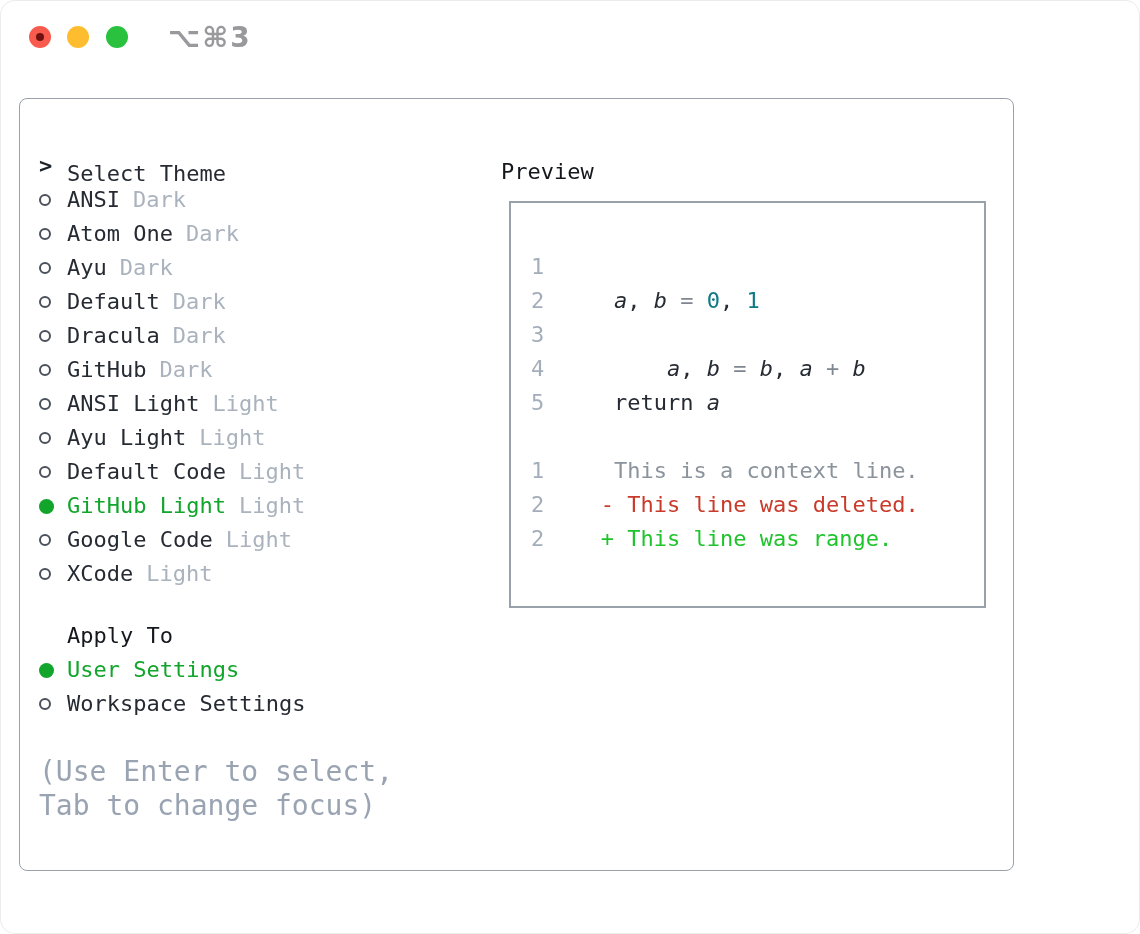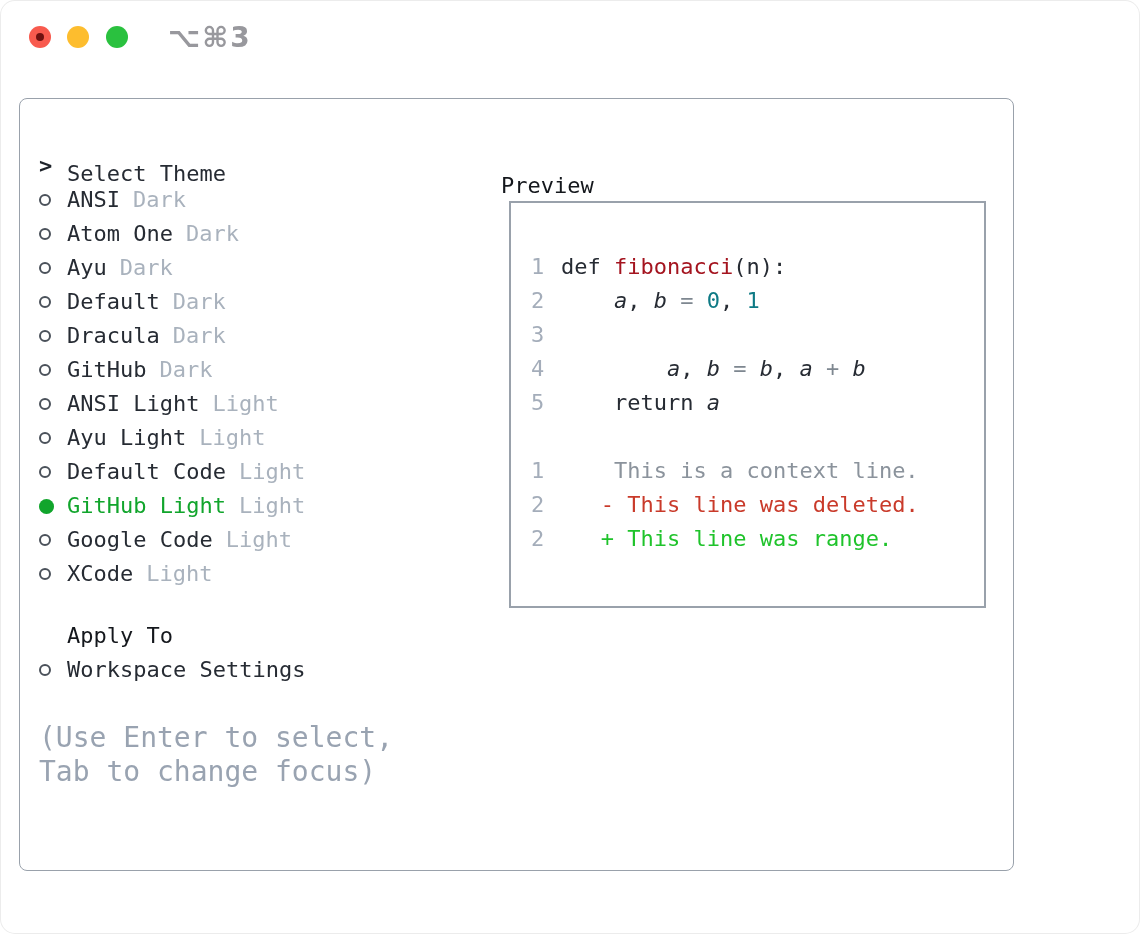--- a/index.html
+++ b/index.html
@@ -50,21 +50,21 @@
   .label{color:var(--fg);}
   .label.sel{color:var(--accent);}
   .tag{color:var(--tag);margin-left:13px;}
   .sidebar{position:absolute;left:19px;top:50px;width:450px;}
   .header2-row{margin-top:28px;}
   .hint{
     margin-top:34px;margin-left:0;width:402px;font-size:28px;line-height:34px;
     color:var(--hint);white-space:normal;word-break:break-word;
   }
   
-  .preview-title{position:absolute;left:481px;top:54px;font-size:22px;line-height:34px;}
+  .preview-title{position:absolute;left:481px;top:40px;font-size:22px;line-height:34px;}
   .preview-box{
     position:absolute;left:489px;top:102px;width:477px;height:407px;
     border:2px solid var(--border);background:#ffffff;
   }
   .preview-lines{position:absolute;left:20px;top:47px;right:8px;}
   .pline{display:flex;height:34px;font-size:22px;line-height:34px;white-space:pre;}
   .ln{width:30px;flex:0 0 30px;color:var(--ln);}
   .pcode{white-space:pre;}
   .s-plain{color:var(--fg);}
   .s-func{color:var(--func);}
@@ -112,31 +112,32 @@
           <div class="row"><span class="marker"><span class="circle"></span></span><span class="label">Google Code</span><span class="tag">Light</span></div>
           <div class="row"><span class="marker"><span class="circle"></span></span><span class="label">XCode</span><span class="tag">Light</span></div>
         </div>
 
       <div class="row header2-row">
         <span class="marker"></span>
         <span class="label" style="color:#14171c;">Apply To</span>
       </div>
 
       <div id="apply-list">
+          <div class="row"><span class="marker"><span class="dot"></span></span><span class="label sel">User Settings</span></div>
           <div class="row"><span class="marker"><span class="circle"></span></span><span class="label">Workspace Settings</span></div>
         </div>
 
       <div class="hint">(Use Enter to select, Tab to change focus)</div>
     </div>
 
     <div class="preview-title bold">Preview</div>
 
     <div class="preview-box">
       <div class="preview-lines" id="preview-lines">
-          <div class="pline"><span class="ln">1</span><span class="pcode"><span class="s-plain">def </span><span class="s-func">fibonacci</span><span class="s-plain">(n):</span></span></div>
+          <div class="pline"><span class="ln">1</span></div>
           <div class="pline"><span class="ln">2</span><span class="pcode"><span class="s-plain">    </span><span class="s-var">a</span><span class="s-plain">, </span><span class="s-var">b</span><span class="s-plain"> </span><span class="s-op">=</span><span class="s-plain"> </span><span class="s-num">0</span><span class="s-plain">, </span><span class="s-num">1</span></span></div>
           <div class="pline"><span class="ln">3</span></div>
           <div class="pline"><span class="ln">4</span><span class="pcode"><span class="s-plain">        </span><span class="s-var">a</span><span class="s-plain">, </span><span class="s-var">b</span><span class="s-plain"> </span><span class="s-op">=</span><span class="s-plain"> </span><span class="s-var">b</span><span class="s-plain">, </span><span class="s-var">a</span><span class="s-plain"> </span><span class="s-op">+</span><span class="s-plain"> </span><span class="s-var">b</span></span></div>
           <div class="pline"><span class="ln">5</span><span class="pcode"><span class="s-plain">    return </span><span class="s-var">a</span></span></div>
           <div class="pline"><span class="ln"></span><span class="pcode"></span></div>
           <div class="pline"><span class="ln">1</span><span class="pcode"><span class="s-context">    This is a context line.</span></span></div>
           <div class="pline"><span class="ln">2</span><span class="pcode"><span class="s-plain">   </span><span class="s-del">- This line was deleted.</span></span></div>
           <div class="pline"><span class="ln">2</span><span class="pcode"><span class="s-plain">   </span><span class="s-add">+ This line was range.</span></span></div>
         </div>
     </div>

